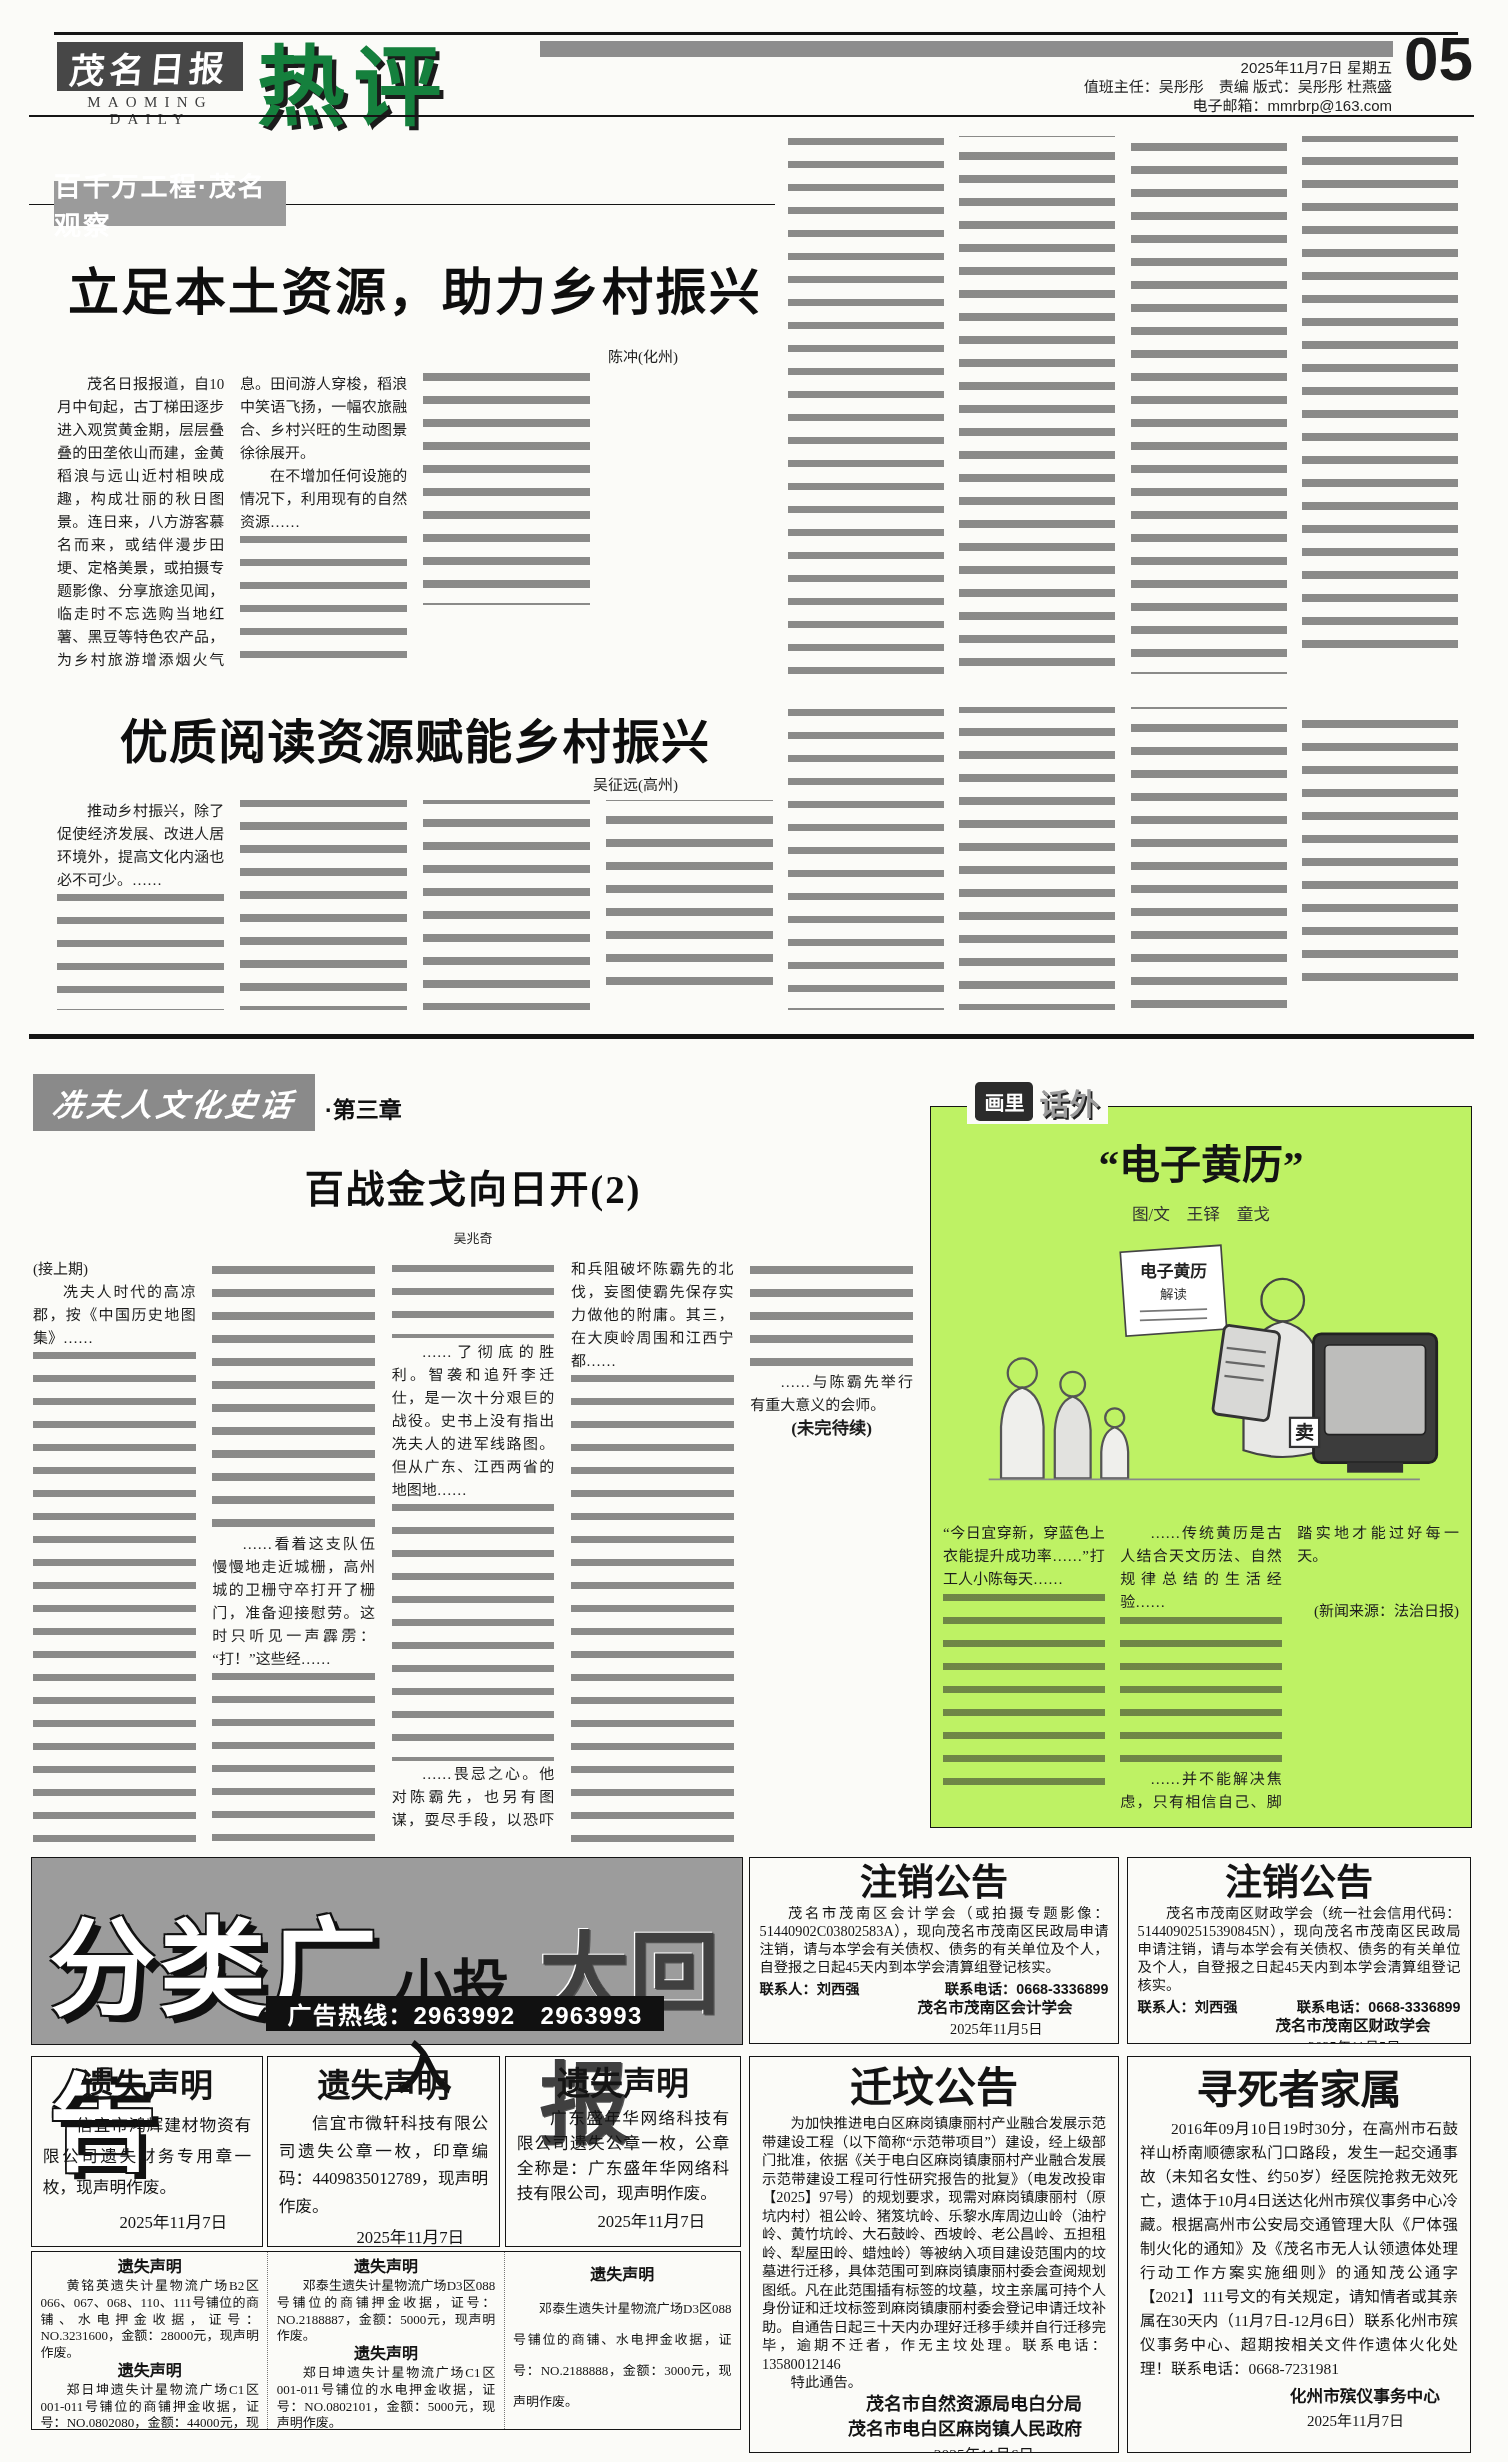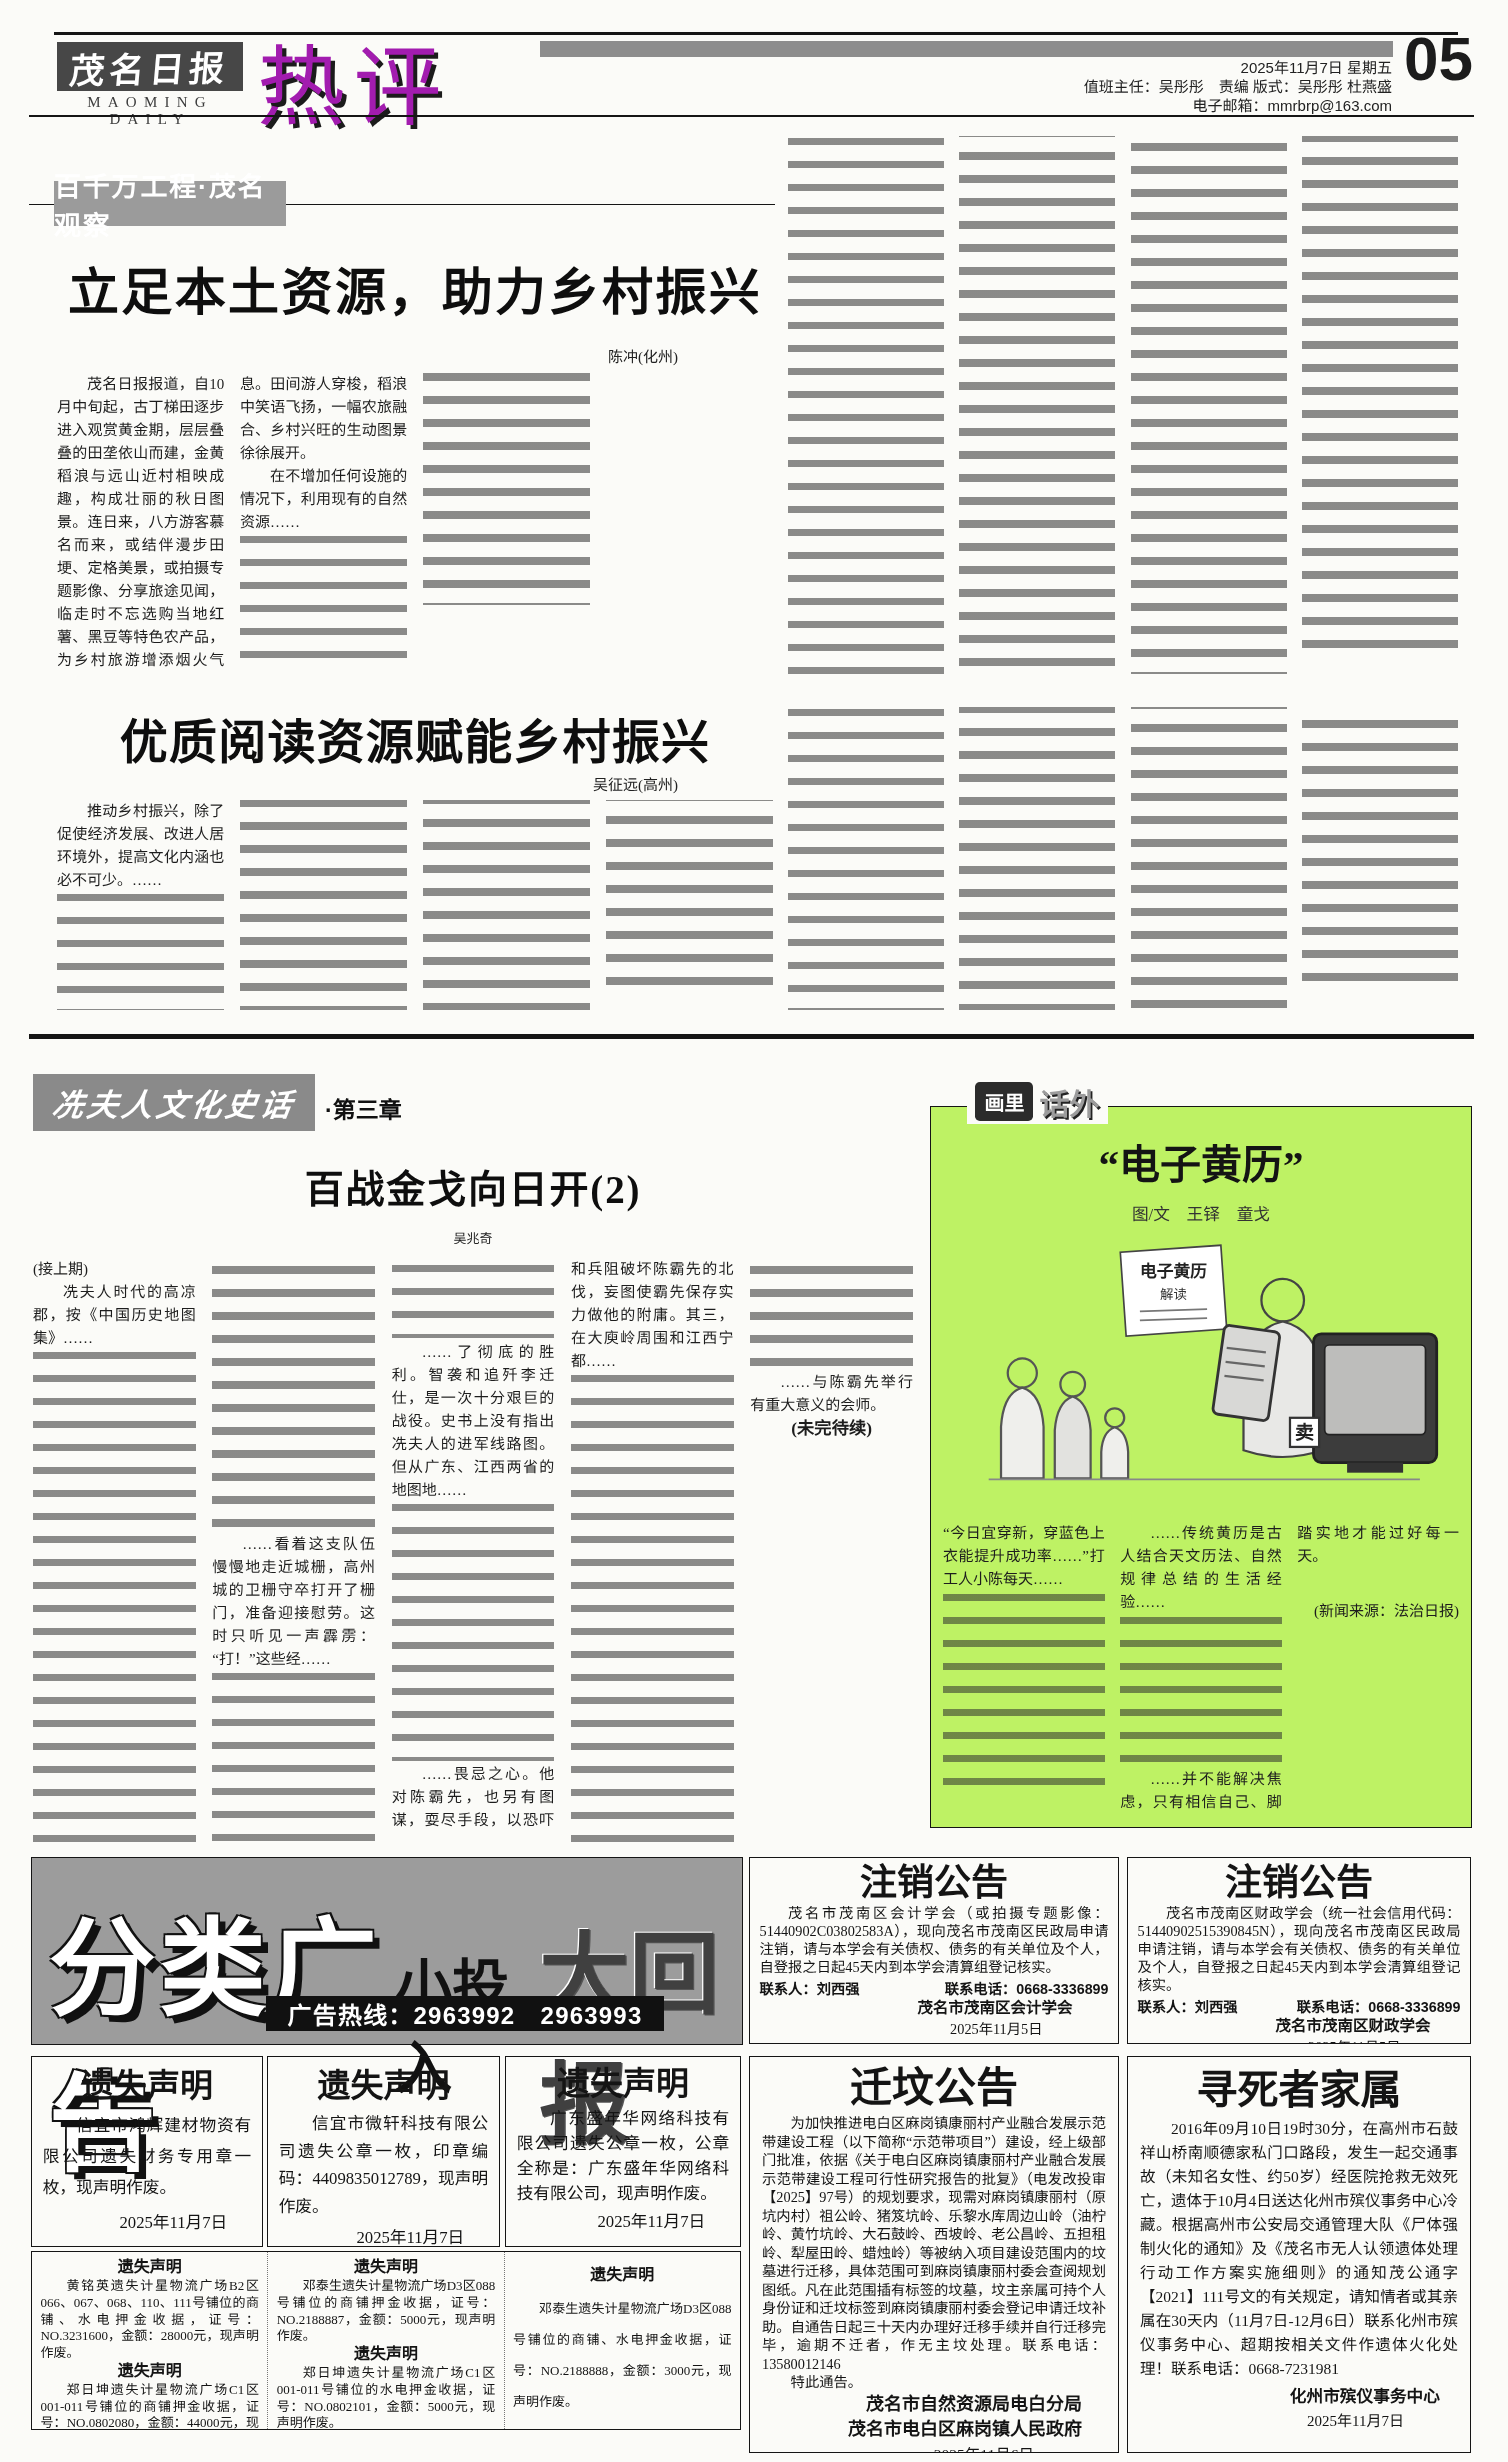--- a/index.html
+++ b/index.html
@@ -5,21 +5,21 @@
   html,body{margin:0;padding:0;background:#9a9a9a;}
   .page{position:relative;width:1508px;height:2462px;background:#fbfbf8;
         font-family:"Liberation Serif",serif;color:#141414;overflow:hidden;}
   .abs{position:absolute;}
   .rule{background:#151515;}
   
   .logo-box{background:#474747;color:#fff;display:flex;align-items:center;justify-content:center;}
   .logo-cn{font-size:35px;font-weight:bold;letter-spacing:4.8px;transform:skewX(-6deg) rotate(-1deg);
            font-family:"Liberation Serif",serif;}
   .masthead-en{font-size:15px;letter-spacing:7.2px;color:#3d3d3d;text-align:center;}
-  .page-label{font-size:88px;font-weight:400;color:#a21caf;text-shadow:4.2px 4.2px 0 #1b1b1b;
+  .page-label{font-size:88px;font-weight:700;color:#15803d;text-shadow:4.2px 4.2px 0 #1b1b1b;
               font-family:"Liberation Serif",serif;letter-spacing:8.4px;}
   .gray-bar{background:#8d8d8d;}
   .hdr-meta{text-align:right;font-family:"Liberation Sans",sans-serif;font-size:15px;line-height:19px;color:#222;}
   .page-no{font-size:62px;font-weight:bold;font-family:"Liberation Sans",sans-serif;color:#1c1c1c;}
   
   .obs-banner{background:#9b9b9b;color:#fff;display:flex;align-items:center;justify-content:center;
               font-family:"Liberation Sans",sans-serif;font-weight:bold;font-size:27px;letter-spacing:1.8px;}
   
   .headline{font-weight:900;text-align:center;color:#0e0e0e;font-family:"Liberation Serif",serif;}
   .h1a{font-size:51px;letter-spacing:2.4px;}

